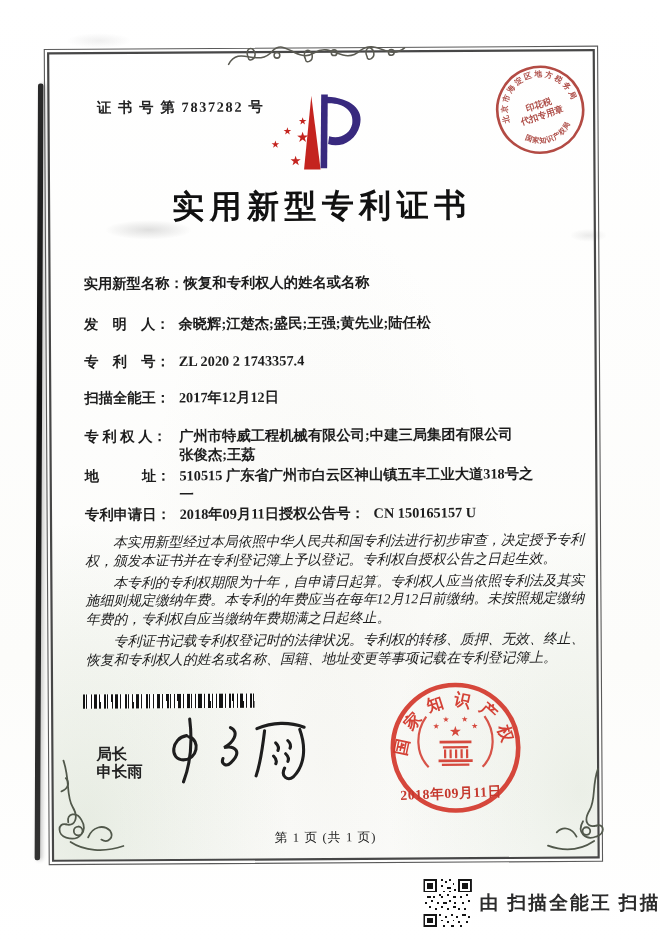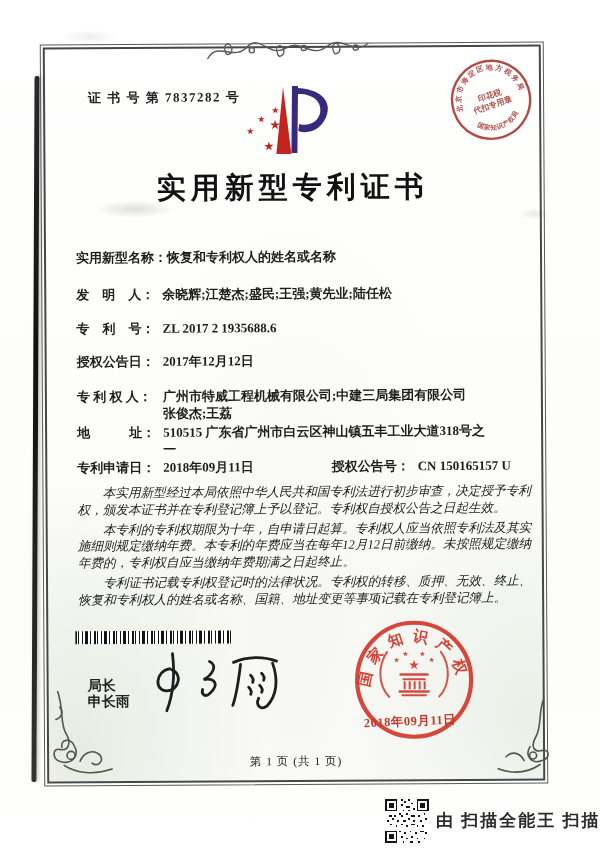--- a/index.html
+++ b/index.html
@@ -32,21 +32,21 @@
   .logo{position:absolute;left:200px;top:36px;}
   .title{position:absolute;left:0;right:0;top:120px;text-align:center;
     font-size:29px;font-weight:700;letter-spacing:5px;color:#111;}
 
   .stamp{position:absolute;left:403px;top:10px;transform:rotate(-18deg);opacity:.92;}
 
   .row{position:absolute;left:30px;white-space:nowrap;font-size:13px;font-weight:600;color:#1d1d1d;}
   .lbl{display:inline-block;min-width:86px;vertical-align:top;}
   .val{display:inline-block;vertical-align:top;white-space:normal;max-width:372px;line-height:17px;}
   .val .l2{display:block;}
-  .g2{margin-left:78px;}
+  .g2{}
 
   .bodytxt{position:absolute;left:30px;top:436px;width:454px;font-size:12.6px;
     line-height:16.8px;font-style:italic;color:#1c1c1c;}
   .bodytxt p{margin:0 0 3px 0;text-indent:2em;}
 
   .barcode{position:absolute;left:27px;top:582px;width:156px;height:13px;
     background:repeating-linear-gradient(90deg,
       #141414 0 2px,#fff 2px 3px,#141414 3px 4px,#fff 4px 7px,
       #141414 7px 8px,#fff 8px 10px,#141414 10px 13px,#fff 13px 15px,
       #141414 15px 16px,#fff 16px 19px);}
@@ -121,24 +121,24 @@
     <text x="43" y="51" text-anchor="middle" font-size="8" fill="#a8403a" font-weight="bold">代扣专用章</text>
   </svg>
 
   <div class="row" style="top:200px">
     <span class="lbl">实用新型名称：</span><span class="val">恢复和专利权人的姓名或名称</span>
   </div>
   <div class="row" style="top:237px">
     <span class="lbl">发　明　人：</span><span class="val">余晓辉;江楚杰;盛民;王强;黄先业;陆任松</span>
   </div>
   <div class="row" style="top:271px">
-    <span class="lbl">专　利　号：</span><span class="val">ZL 2017 2 1935688.6</span>
+    <span class="lbl">专　利　号：</span><span class="val">ZL 2020 2 1743357.4</span>
   </div>
   <div class="row" style="top:304px">
-    <span class="lbl">授权公告日：</span><span class="val">2017年12月12日</span>
+    <span class="lbl">扫描全能王：</span><span class="val">2017年12月12日</span>
   </div>
   <div class="row" style="top:339px">
     <span class="lbl">专 利 权 人：</span><span class="val"><span>广州市特威工程机械有限公司;中建三局集团有限公司</span><span class="l2">张俊杰;王荔</span></span>
   </div>
   <div class="row" style="top:375px">
     <span class="lbl">地　　　址：</span><span class="val"><span>510515 广东省广州市白云区神山镇五丰工业大道318号之</span><span class="l2">一</span></span>
   </div>
   <div class="row" style="top:410px">
     <span class="lbl">专利申请日：</span><span>2018年09月11日</span><span class="lbl g2">授权公告号：</span><span>CN 150165157 U</span>
   </div>

